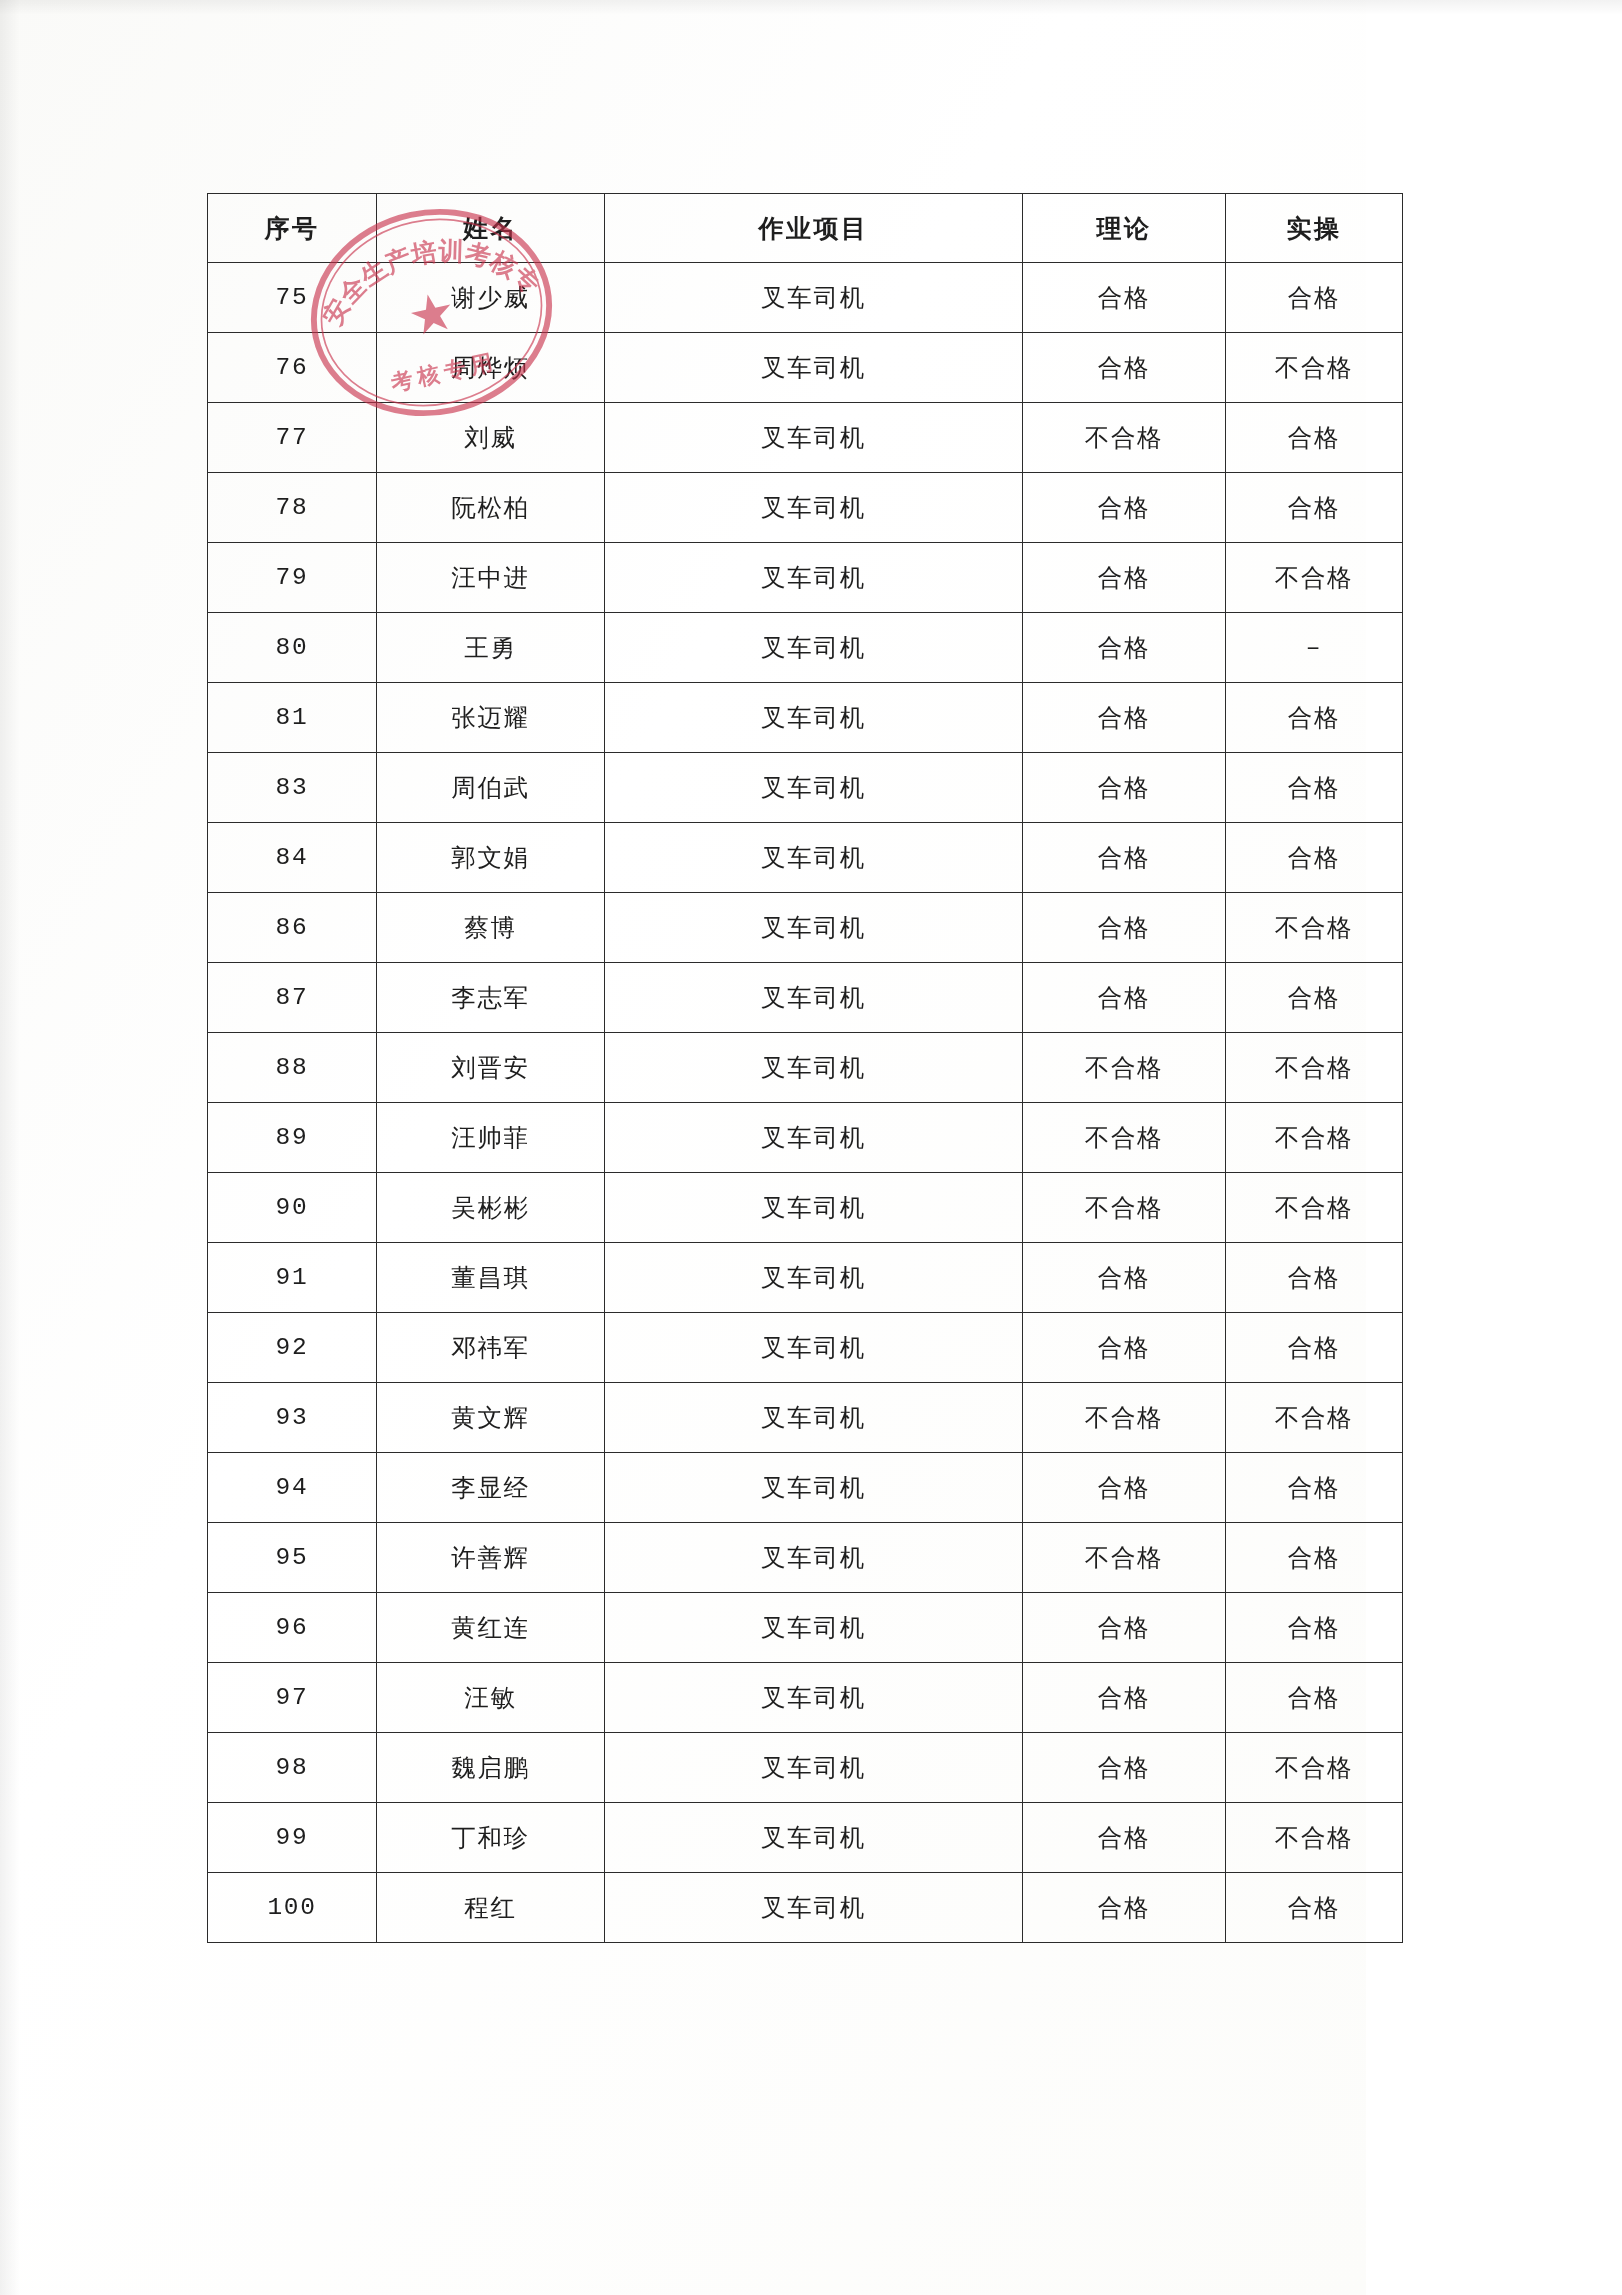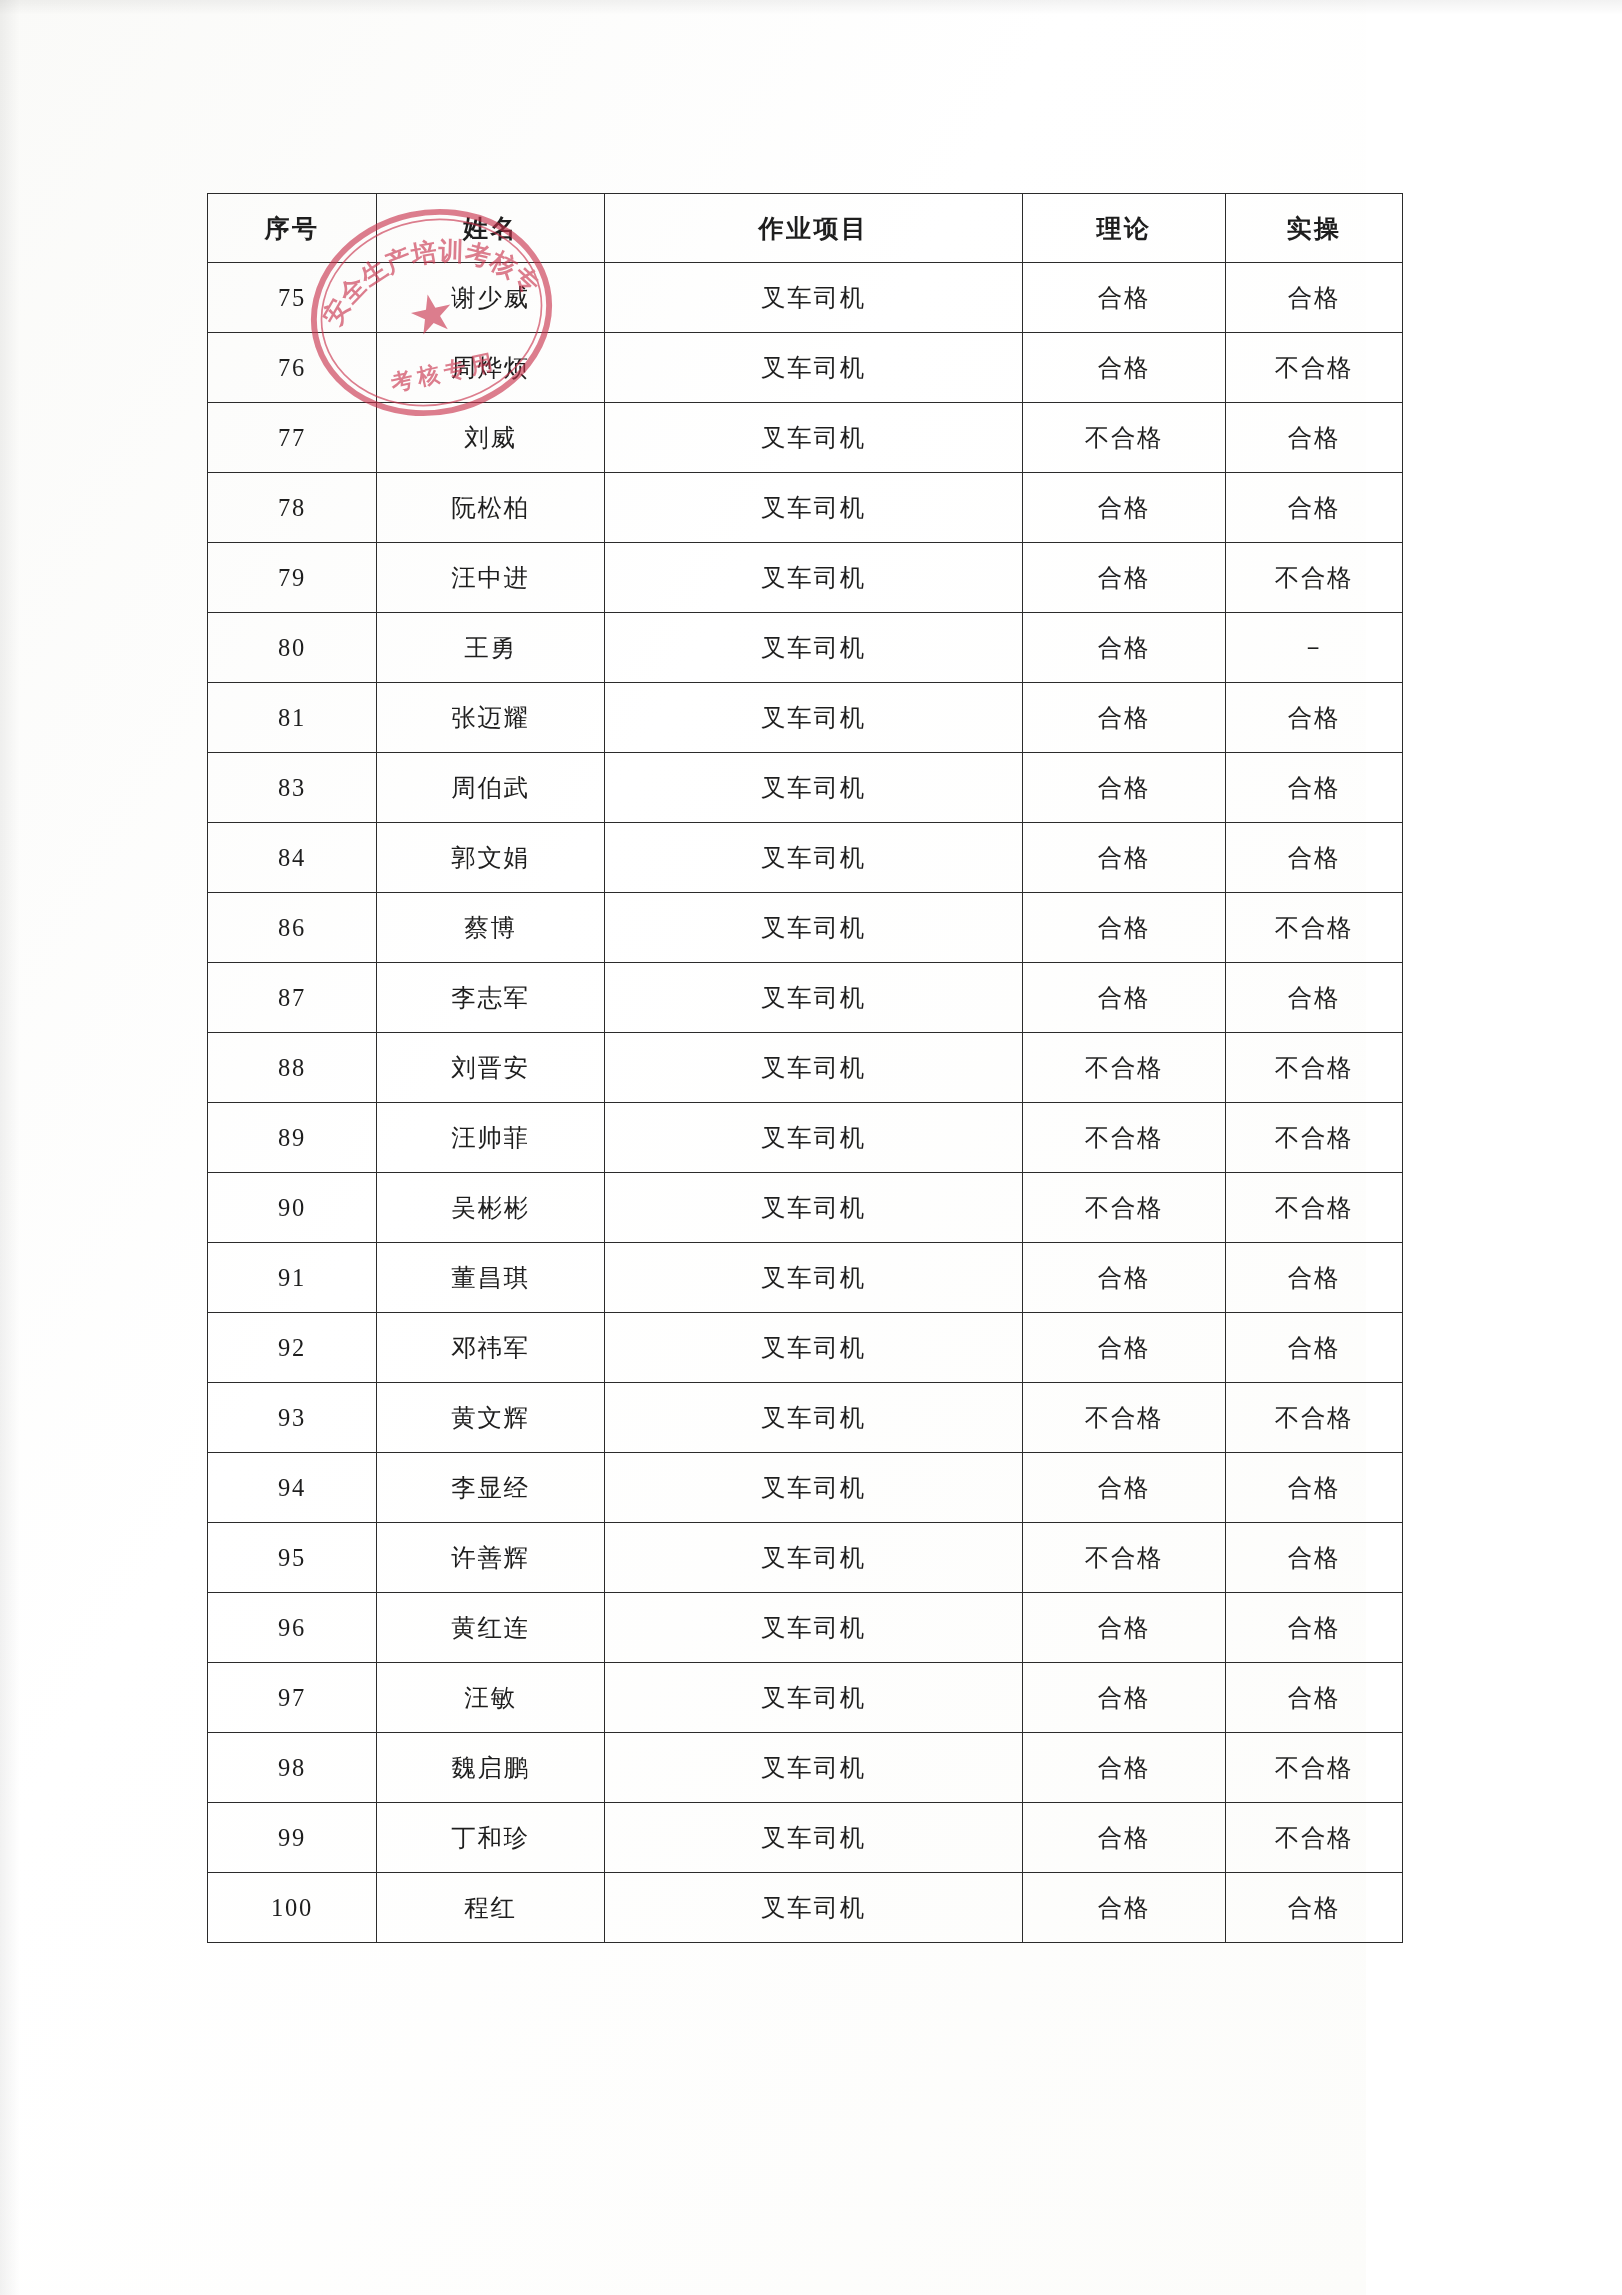--- a/index.html
+++ b/index.html
@@ -59,21 +59,21 @@
     height: 67px;
     font-size: 24.5px;
     letter-spacing: 1.7px;
   }
   col.c-no    { width: 169px; }
   col.c-name  { width: 228px; }
   col.c-item  { width: 418px; }
   col.c-theory{ width: 203px; }
   col.c-prac  { width: 177px; }
 
-  td.no   { font-size: 24.5px; font-family: Liberation Serif, serif; }
+  td.no   { font-size: 24.5px; font-family: Liberation Mono, monospace; }
   td.name { font-size: 25px; letter-spacing: 3.4px; margin-left: 33px; }
   td.name.bold { font-weight: normal; }
   td.item { font-size: 25px; letter-spacing: 2.5px; margin-top: 38px; }
   td.theory, td.prac { font-size: 24.5px; letter-spacing: 1.7px; font-family: Liberation Mono, monospace; }
 
   
   .stamp {
     position: absolute;
     left: 292px;
     top: 173px;

